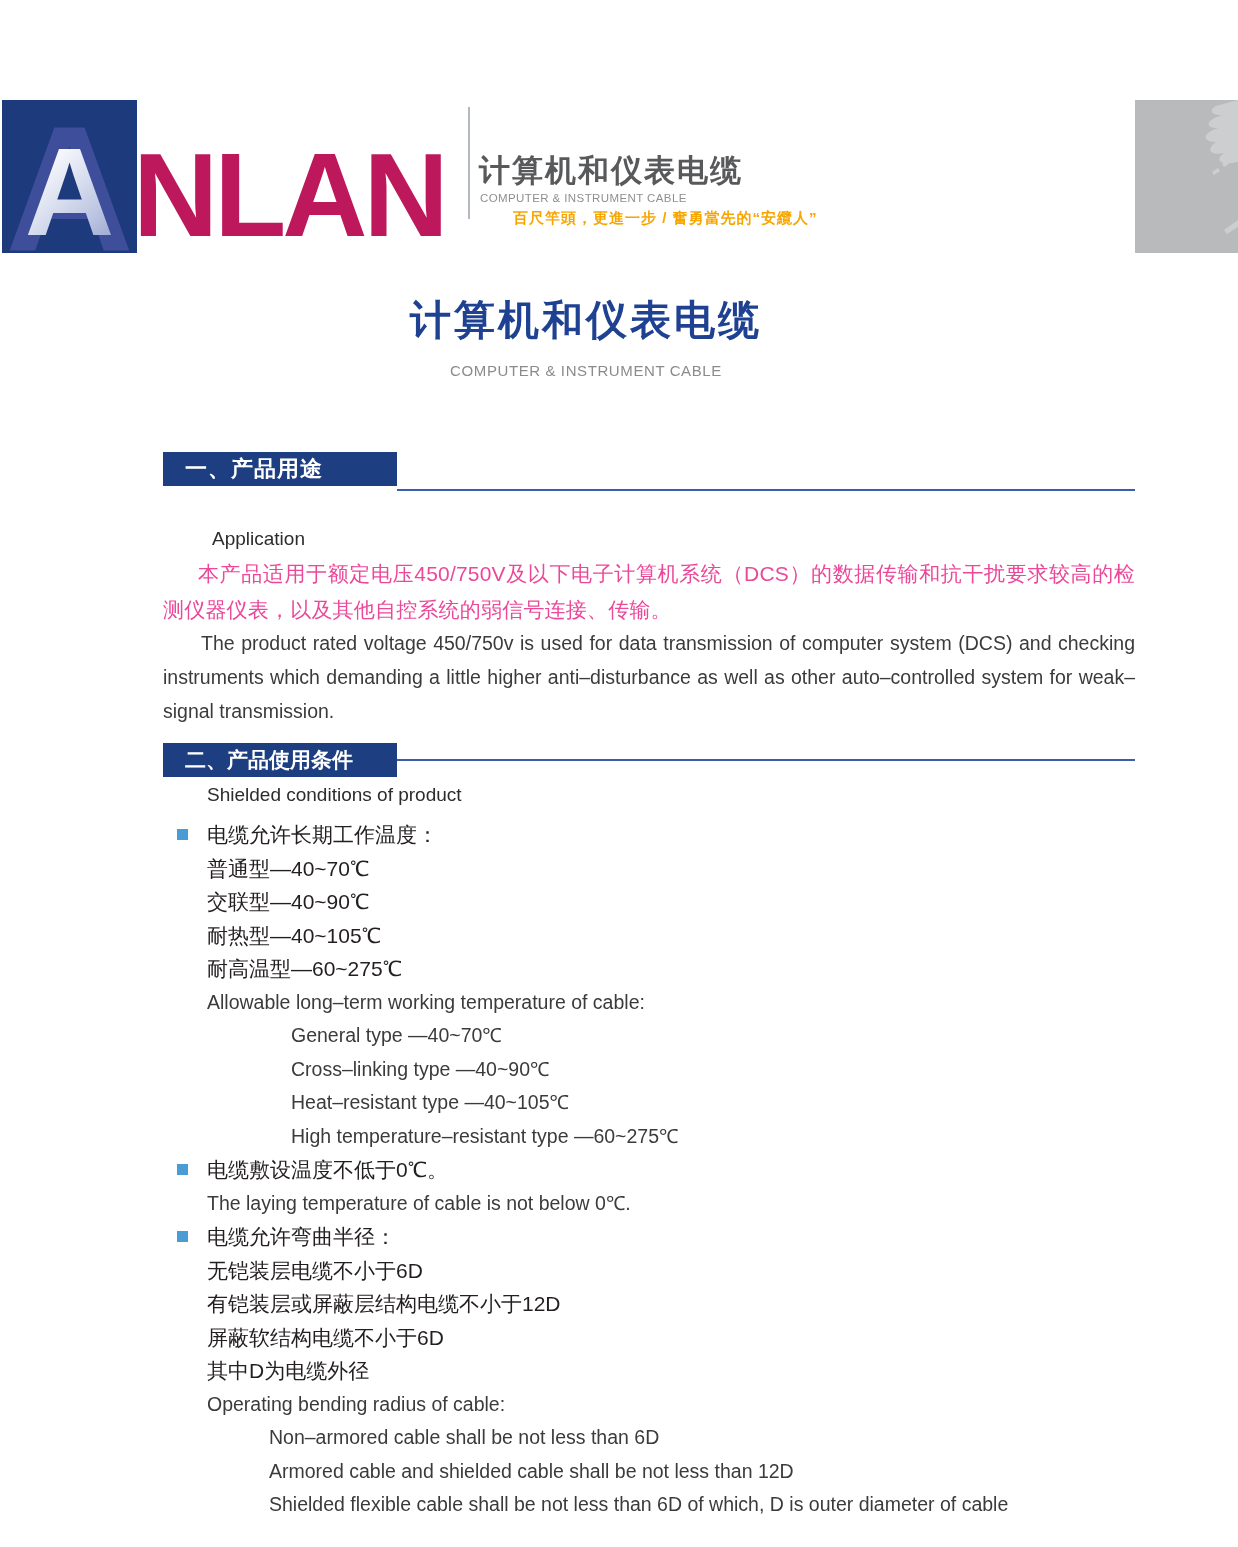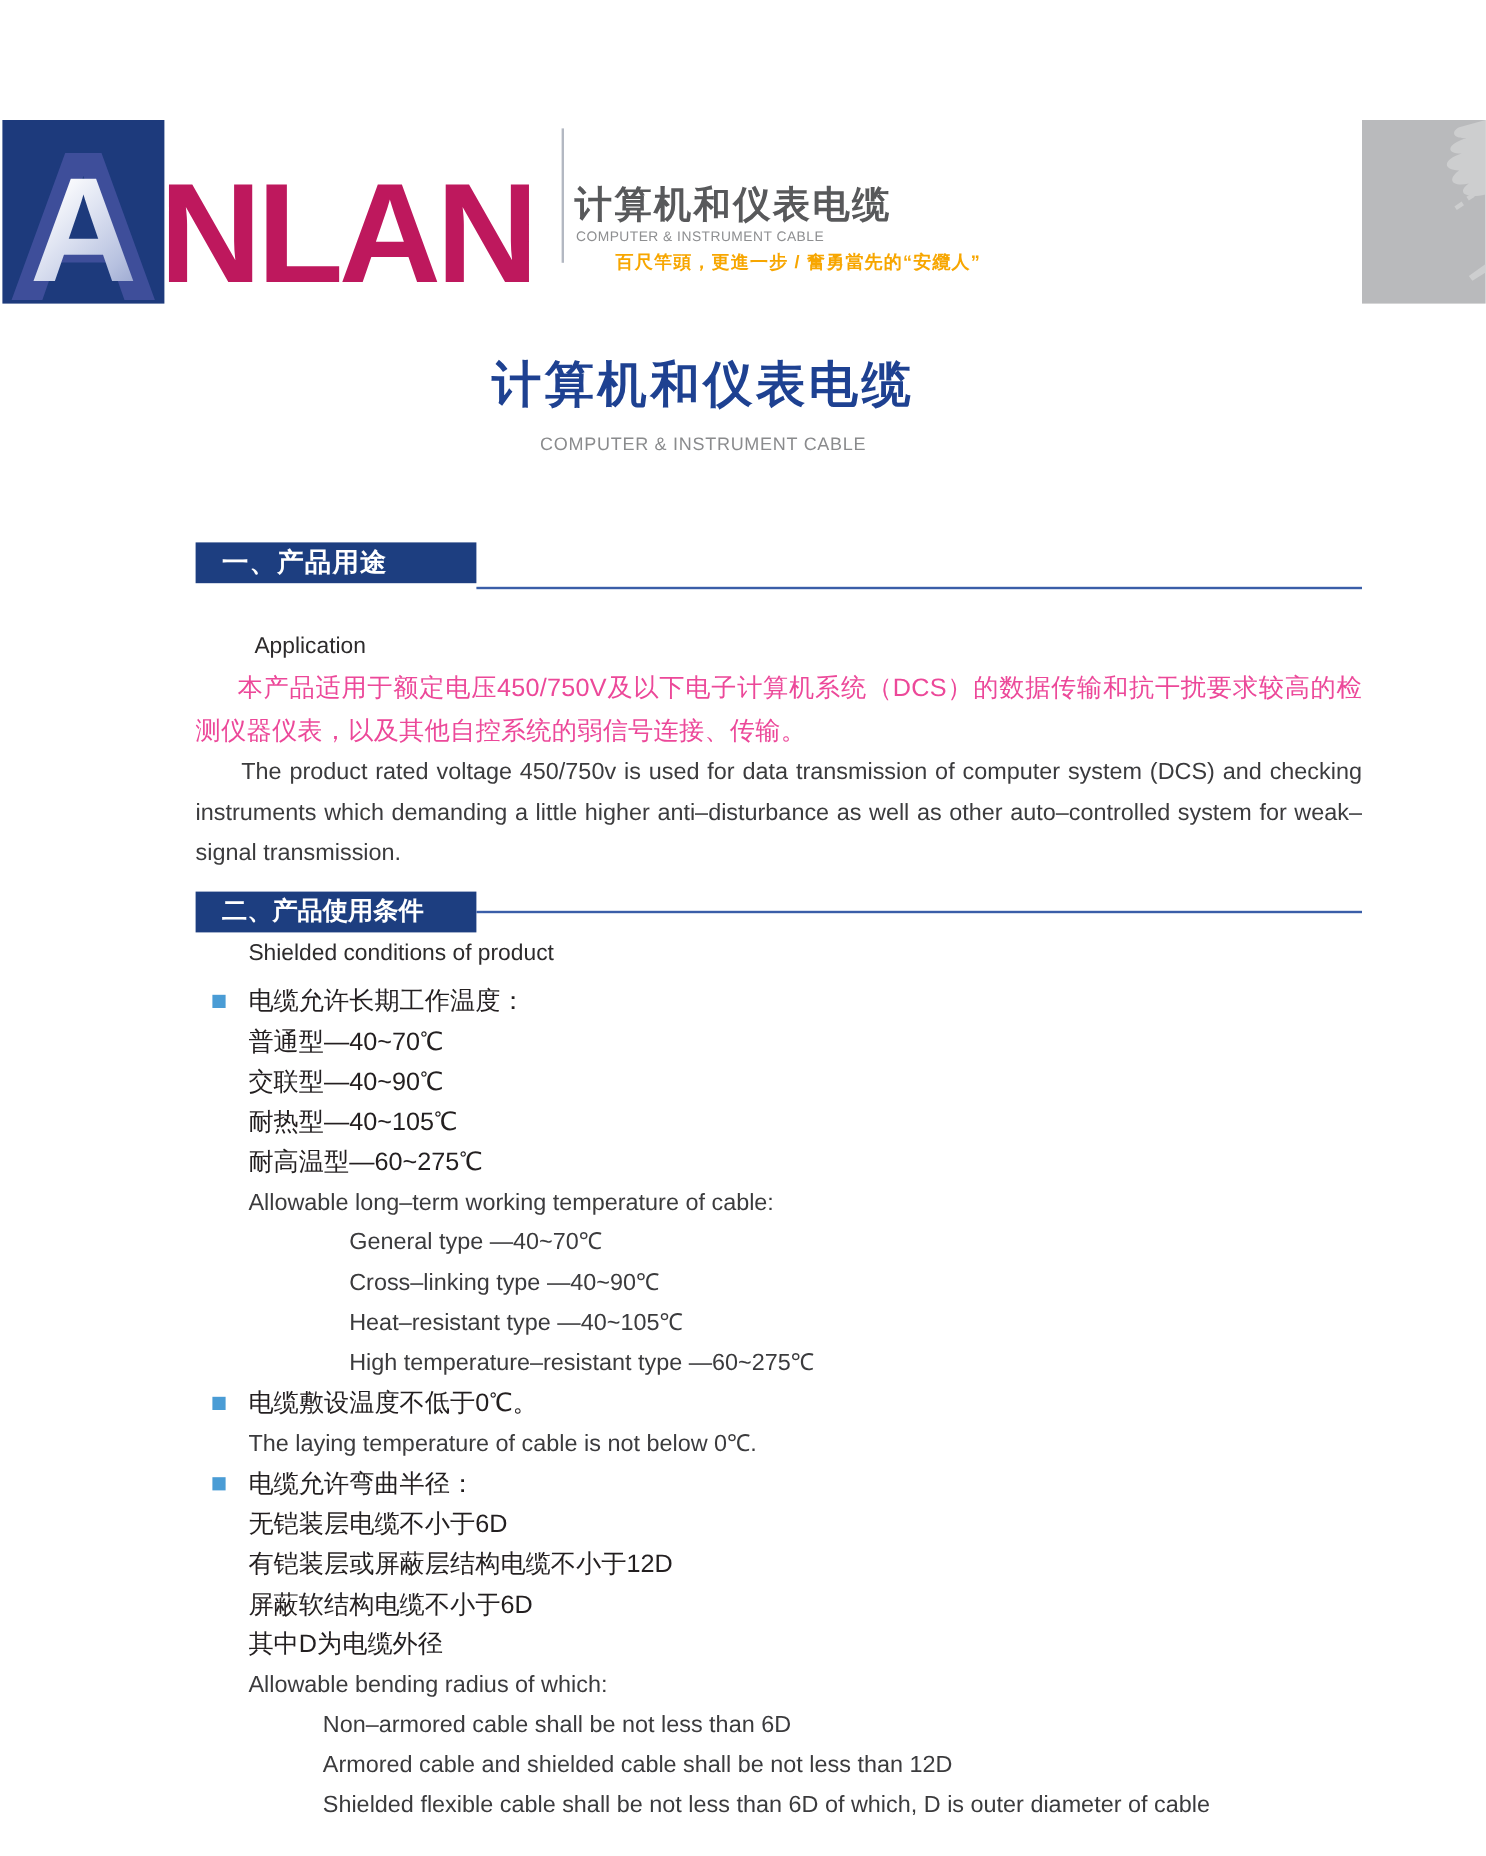--- a/index.html
+++ b/index.html
@@ -156,18 +156,18 @@
     <div class="bullet">
       <div class="line cn title">电缆敷设温度不低于0℃。</div>
       <div class="line en">The laying temperature of cable is not below 0℃.</div>
     </div>
     <div class="bullet">
       <div class="line cn title">电缆允许弯曲半径：</div>
       <div class="line cn">无铠装层电缆不小于6D</div>
       <div class="line cn">有铠装层或屏蔽层结构电缆不小于12D</div>
       <div class="line cn">屏蔽软结构电缆不小于6D</div>
       <div class="line cn">其中D为电缆外径</div>
-      <div class="line en">Allowable bending radius of which:</div>
+      <div class="line en">Operating bending radius of cable:</div>
       <div class="line en sub">Non–armored cable shall be not less than 6D</div>
       <div class="line en sub">Armored cable and shielded cable shall be not less than 12D</div>
       <div class="line en sub">Shielded flexible cable shall be not less than 6D of which, D is outer diameter of cable</div>
     </div>
   </div>
 
 </body></html>

